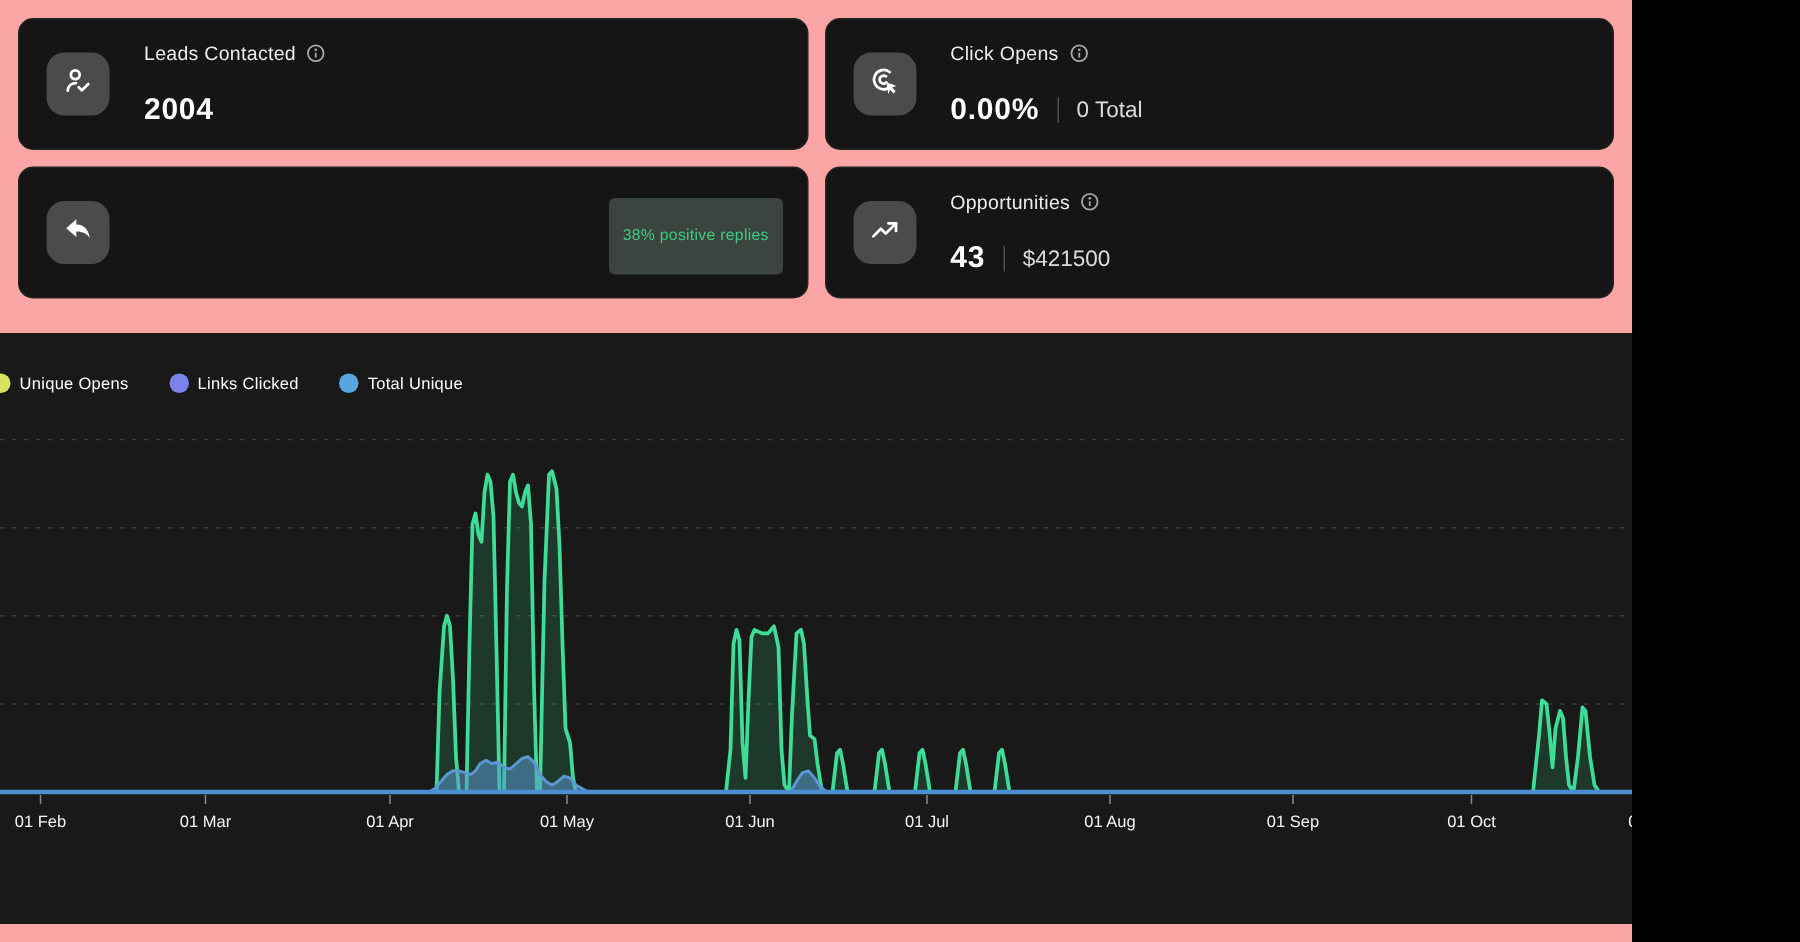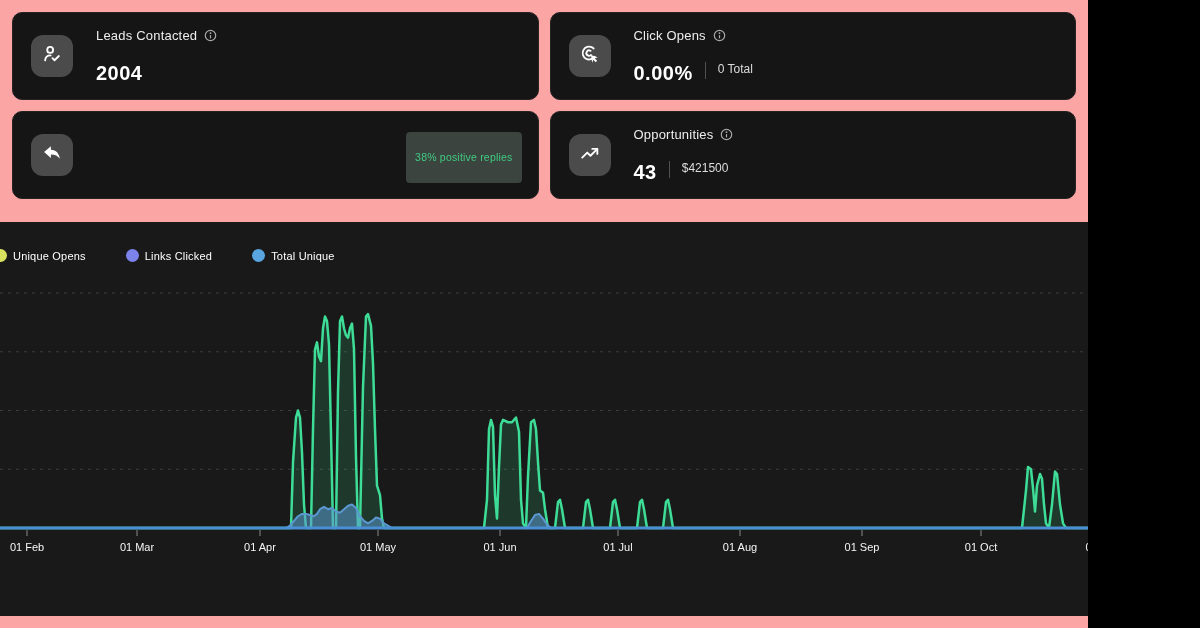--- a/index.html
+++ b/index.html
@@ -11,30 +11,30 @@
   .cards-grid { position:absolute; left:12px; top:12px; right:12px;
     display:grid; grid-template-columns:1fr 1fr; column-gap:11px; row-gap:11px; }
   .stat-card { height:88px; background:#151515; border:1px solid #242424; border-radius:10px;
     display:flex; align-items:center; padding:0 18px; position:relative; }
   .icon-tile { width:42px; height:42px; border-radius:12px; background:#4b4b4b;
     display:flex; align-items:center; justify-content:center; flex:none; }
   .stat-body { margin-left:23px; }
   .stat-label-row { display:flex; align-items:center; gap:7px; }
   .stat-label { font-size:13px; font-weight:500; color:#ededed; letter-spacing:.2px; }
   .info-icon { display:inline-flex; }
-  .stat-value-row { display:flex; align-items:flex-start; gap:12px; margin-top:19px; }
+  .stat-value-row { display:flex; align-items:center; gap:12px; margin-top:19px; }
   .stat-value { font-size:20px; font-weight:700; color:#fff; letter-spacing:.5px; }
   .stat-divider { width:1px; height:17px; background:#505050; }
-  .stat-sub { font-size:12px; color:#dcdcdc; }
+  .stat-sub { font-size:15px; color:#dcdcdc; }
   .badge { position:absolute; right:16px; top:20px; background:#3c443f; color:#3fcb82;
     font-size:10.5px; line-height:1; padding:20px 9px; border-radius:4px; letter-spacing:.2px; }
 
   
   .chart-section { position:absolute; left:0; right:0; top:222px; height:394px; background:#191919; }
-  .legend { position:absolute; left:0; top:27px; display:flex; align-items:center; gap:40px; z-index:2; }
+  .legend { position:absolute; left:0; top:27px; display:flex; align-items:center; gap:27px; z-index:2; }
   .legend-item { display:flex; align-items:center; gap:6px; cursor:default; }
   .legend-item.clipped { margin-left:-6px; }
   .legend-dot { width:13px; height:13px; border-radius:50%; flex:none; }
   .legend-label { font-size:11px; font-weight:500; color:#fff; letter-spacing:.2px; }
   .chart-svg { position:absolute; inset:0; display:block; }
   .chart-svg text { font-family:"Liberation Sans", sans-serif; }
 </style>
 </head>
 <body>
 

